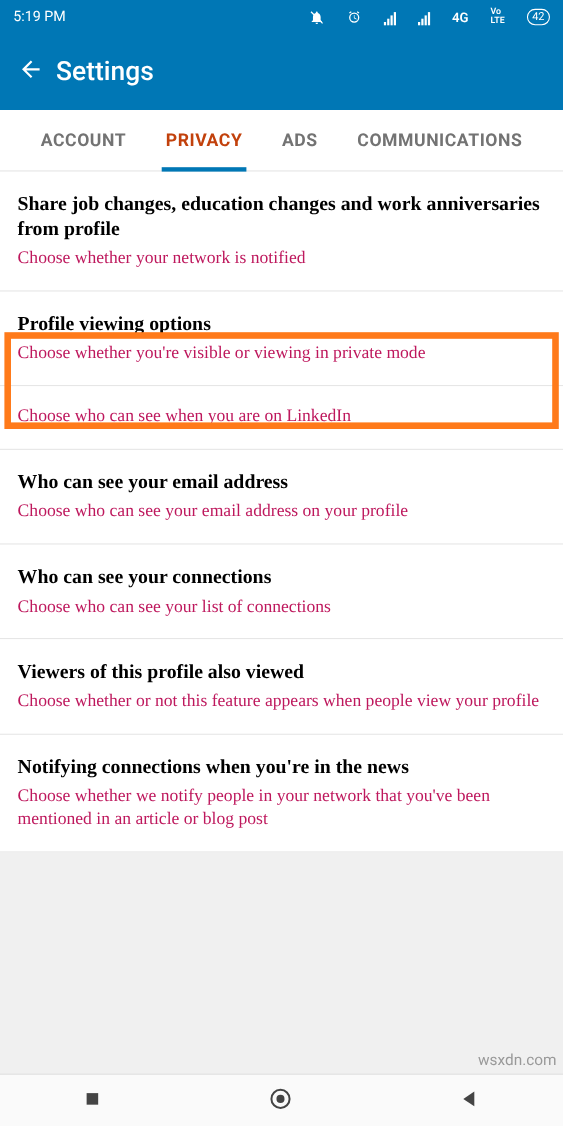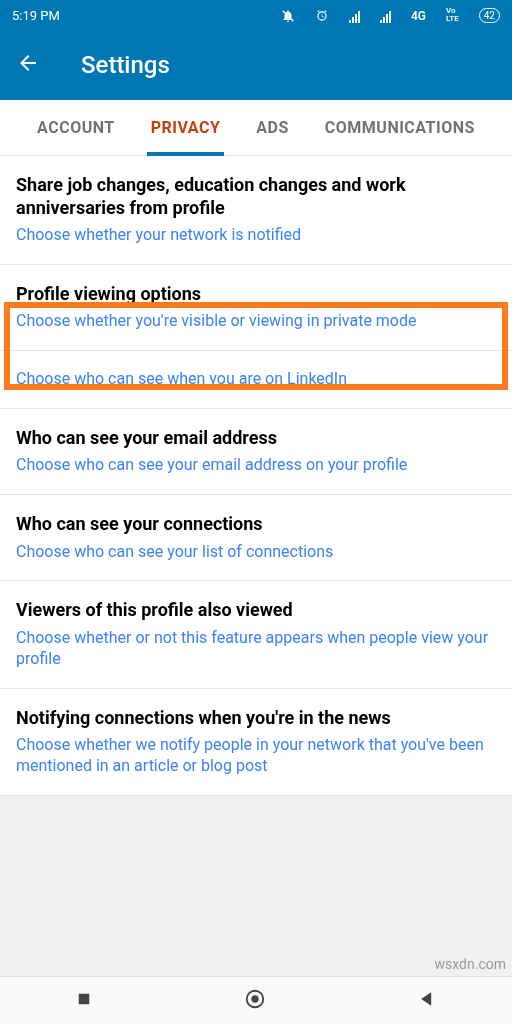--- a/index.html
+++ b/index.html
@@ -34,21 +34,21 @@
       padding: 0 4px;
       font-size: 10px;
       line-height: 13px;
     }
     .app-bar {
       height: 70px;
       background: #0077b5;
       display: flex;
       align-items: center;
       padding: 0 16px;
-      gap: 41px;
+      gap: 11px;
       color: #fff;
     }
     .back-arrow svg { fill: #fff; }
     .app-title {
       font-size: 24px;
       font-weight: 500;
     }
     .tabs {
       display: flex;
       background: #fff;
@@ -67,35 +67,35 @@
       position: relative;
     }
     .tab.active { color: #c2410c; }
     .tab.active::after {
       content: "";
       position: absolute;
       left: 14px; right: 14px; bottom: -1px;
       height: 4px;
       background: #0077b5;
     }
-    .content { background: #fff; }
+    .content { background: #fff; font-family: Liberation Serif, serif; }
     .setting-item {
       padding: 18px 16px;
       border-bottom: 1px solid #e6e6e6;
     }
     .setting-title {
       font-size: 18px;
       font-weight: 700;
       color: #000;
       margin-bottom: 6px;
       line-height: 1.25;
     }
     .setting-desc {
       font-size: 16px;
-      color: #3b82f6;
+      color: #be185d;
       line-height: 1.3;
     }
     .highlight {
       position: absolute;
       border: 6px solid #ff7a1a;
       pointer-events: none;
       left: 4px;
       right: 4px;
       height: 88px;
       top: 302px;

